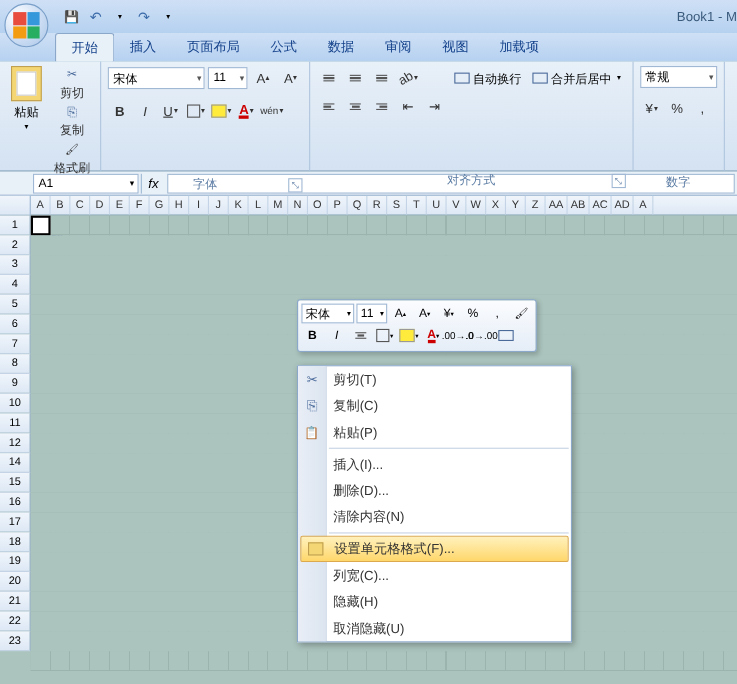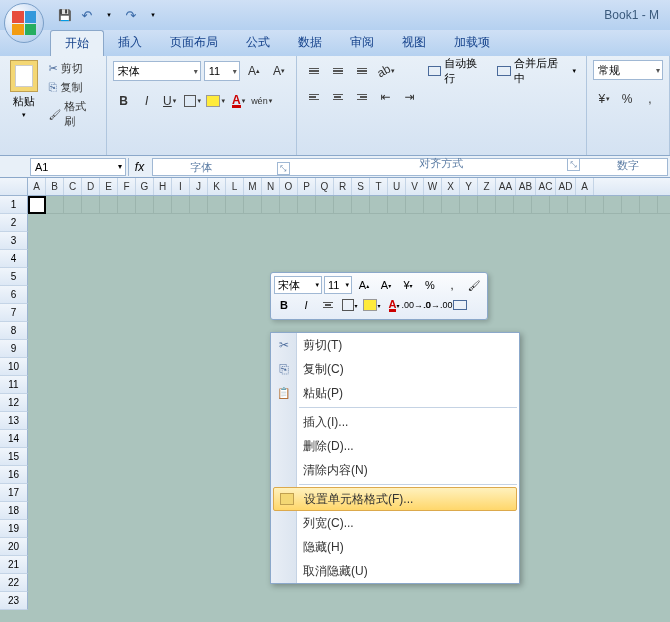--- a/index.html
+++ b/index.html
@@ -8,39 +8,39 @@
 
 .title-bar { height: 30px; background: linear-gradient(180deg, #cfe0f5, #b5d1f0); display: flex; align-items: center; position: relative; }
 .office-btn { width: 40px; height: 40px; border-radius: 50%; background: radial-gradient(circle at 30% 30%, #fff, #d0e0f5, #a8c4e6); border: 1px solid #7a9fc8; margin: 2px 4px; position: relative; top: 8px; z-index: 10; display: flex; align-items: center; justify-content: center; }
 .office-logo { width: 24px; height: 24px; display: grid; grid-template-columns: 1fr 1fr; grid-template-rows: 1fr 1fr; gap: 1px; }
 .office-logo span:nth-child(1) { background: #e74c3c; }
 .office-logo span:nth-child(2) { background: #3498db; }
 .office-logo span:nth-child(3) { background: #f39c12; }
 .office-logo span:nth-child(4) { background: #27ae60; }
 .qat { display: flex; gap: 4px; margin-left: 8px; align-items: center; }
 .qat-btn { width: 18px; height: 18px; display: flex; align-items: center; justify-content: center; }
-.title-text { position: absolute; right: 11px; color: #3a5a7c; font-size: 12px; }
+.title-text { position: absolute; right: 0; color: #3a5a7c; font-size: 12px; }
 
 
 .ribbon-tabs { height: 26px; background: linear-gradient(180deg, #cfe0f5, #b5d1f0); display: flex; padding-left: 50px; }
 .tab { padding: 4px 14px; color: #15428b; font-size: 12px; cursor: pointer; }
 .tab.active { background: #e8f0f8; border: 1px solid #8ba8ca; border-bottom: none; border-radius: 3px 3px 0 0; }
 
 
 .ribbon { height: 100px; background: linear-gradient(180deg, #e8f0f8, #d4e2f2); border-bottom: 1px solid #8ba8ca; display: flex; }
 .group { border-right: 1px solid #b0c6de; padding: 4px 6px 2px; display: flex; flex-direction: column; }
 .group-content { flex: 1; display: flex; gap: 4px; }
 .group-label { text-align: center; font-size: 11px; color: #5a7ba3; padding: 2px 0; position: relative; margin-top: 46px; }
 .launcher { position: absolute; right: 0; bottom: 2px; width: 13px; height: 13px; border: 1px solid #a0b8d4; font-size: 8px; display: flex; align-items: center; justify-content: center; color: #5a7ba3; }
 
 .paste-big { width: 36px; display: flex; flex-direction: column; align-items: center; gap: 2px; }
 .paste-icon { width: 28px; height: 32px; background: #f4d774; border: 1px solid #c0a050; position: relative; }
 .paste-icon::after { content: ''; position: absolute; inset: 4px; background: #fff; border: 1px solid #ccc; }
 .clip-small { display: flex; flex-direction: column; gap: 2px; }
-.small-btn { display: flex; align-items: center; gap: 3px; padding: 1px 3px; font-size: 11px; color: #333; }
+.small-btn { display: flex; align-items: center; gap: 3px; padding: 1px 3px; font-size: 11px; color: #333; flex-direction: column; }
 
 .font-row { display: flex; gap: 3px; align-items: center; margin-bottom: 4px; }
 .dropdown { height: 20px; border: 1px solid #a0b8d4; background: #fff; font-size: 11px; padding: 0 14px 0 4px; position: relative; display: flex; align-items: center; }
 .dropdown::after { content: '▾'; position: absolute; right: 2px; font-size: 8px; color: #555; }
 .btn-row { display: flex; gap: 1px; }
 .rbtn { width: 22px; height: 22px; border: 1px solid transparent; display: flex; align-items: center; justify-content: center; font-size: 12px; color: #333; cursor: pointer; }
 .rbtn.split::after { content: '▾'; font-size: 7px; margin-left: 1px; }
 
 .align-group .group-content { flex-direction: column; gap: 3px; }
 .align-col { display: flex; gap: 2px; }
@@ -383,24 +383,20 @@
       </div>
       <div class="row">
         <div class="row-h">11</div>
         <div class="cells"></div>
       </div>
       <div class="row">
         <div class="row-h">12</div>
         <div class="cells"></div>
       </div>
       <div class="row">
-        <div class="row-h">13</div>
-        <div class="cells"></div>
-      </div>
-      <div class="row">
         <div class="row-h">14</div>
         <div class="cells"></div>
       </div>
       <div class="row">
         <div class="row-h">15</div>
         <div class="cells"></div>
       </div>
       <div class="row">
         <div class="row-h">16</div>
         <div class="cells"></div>

